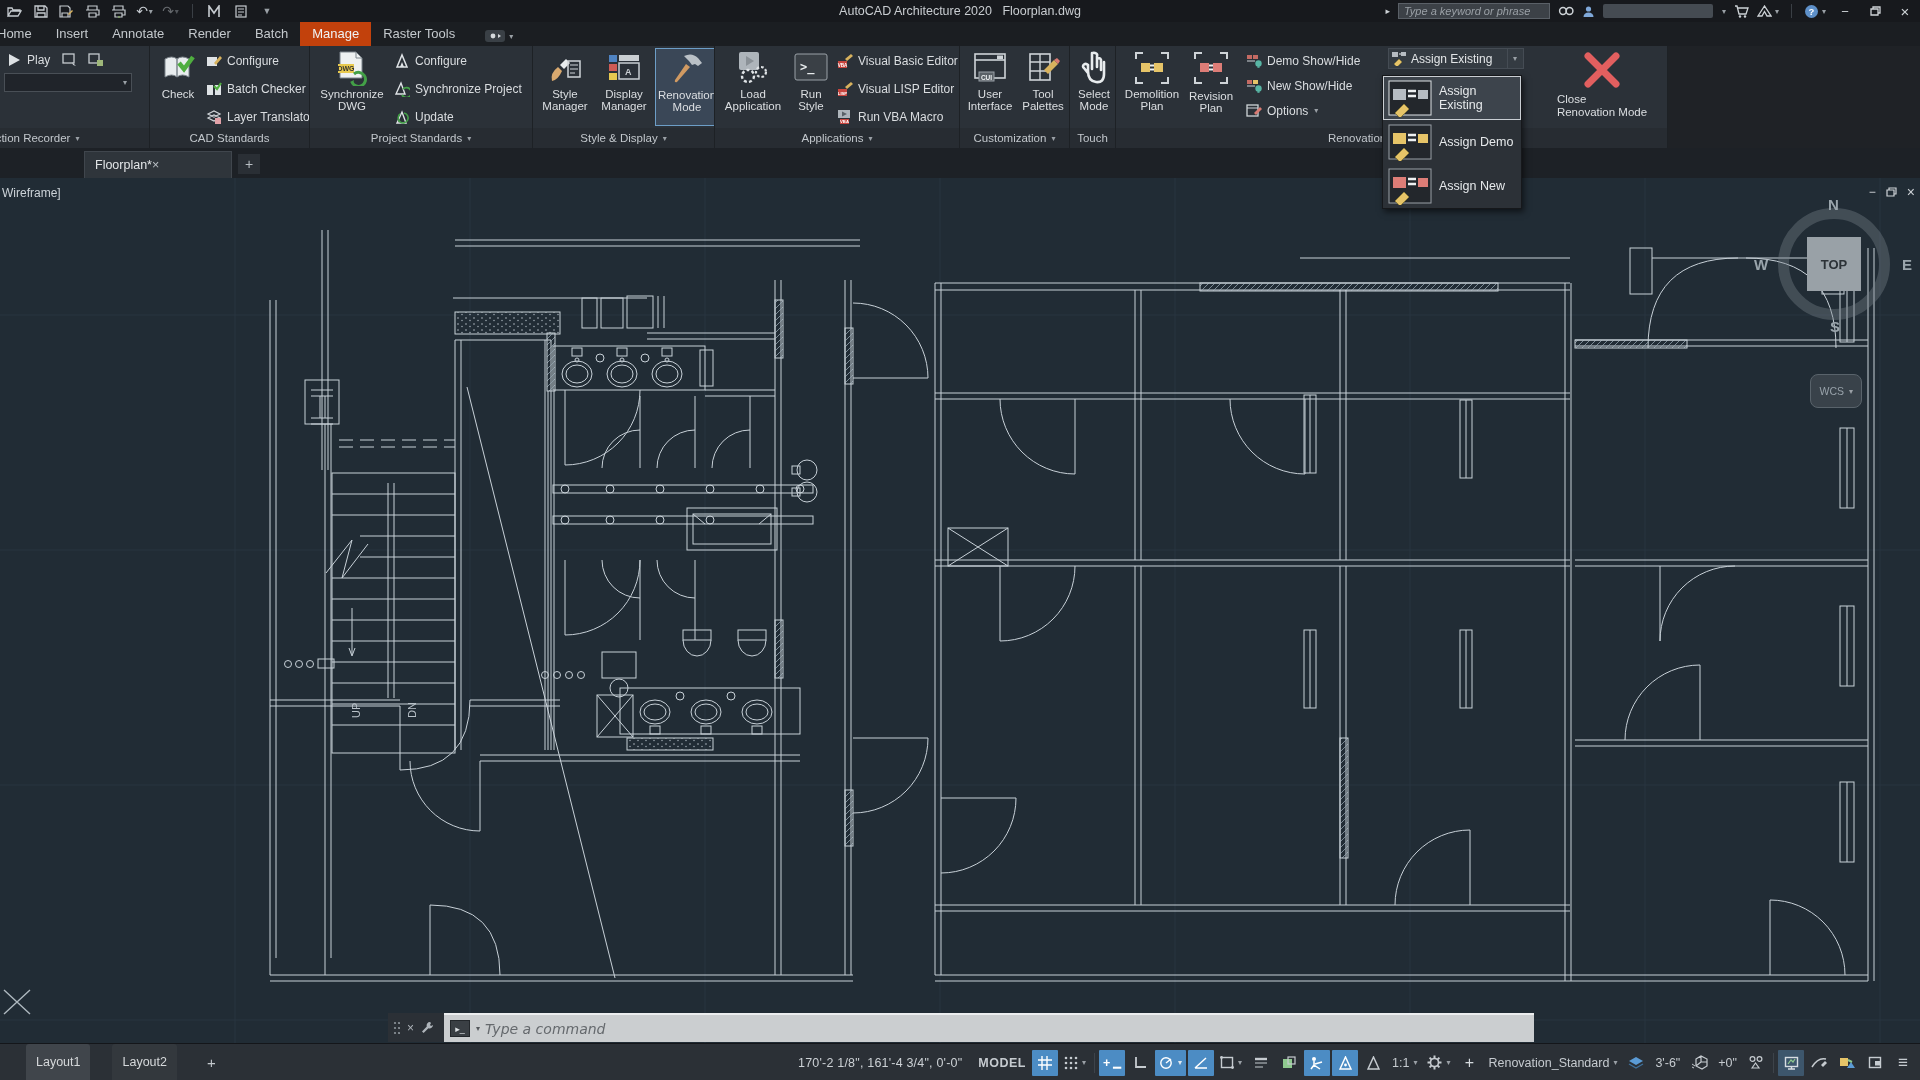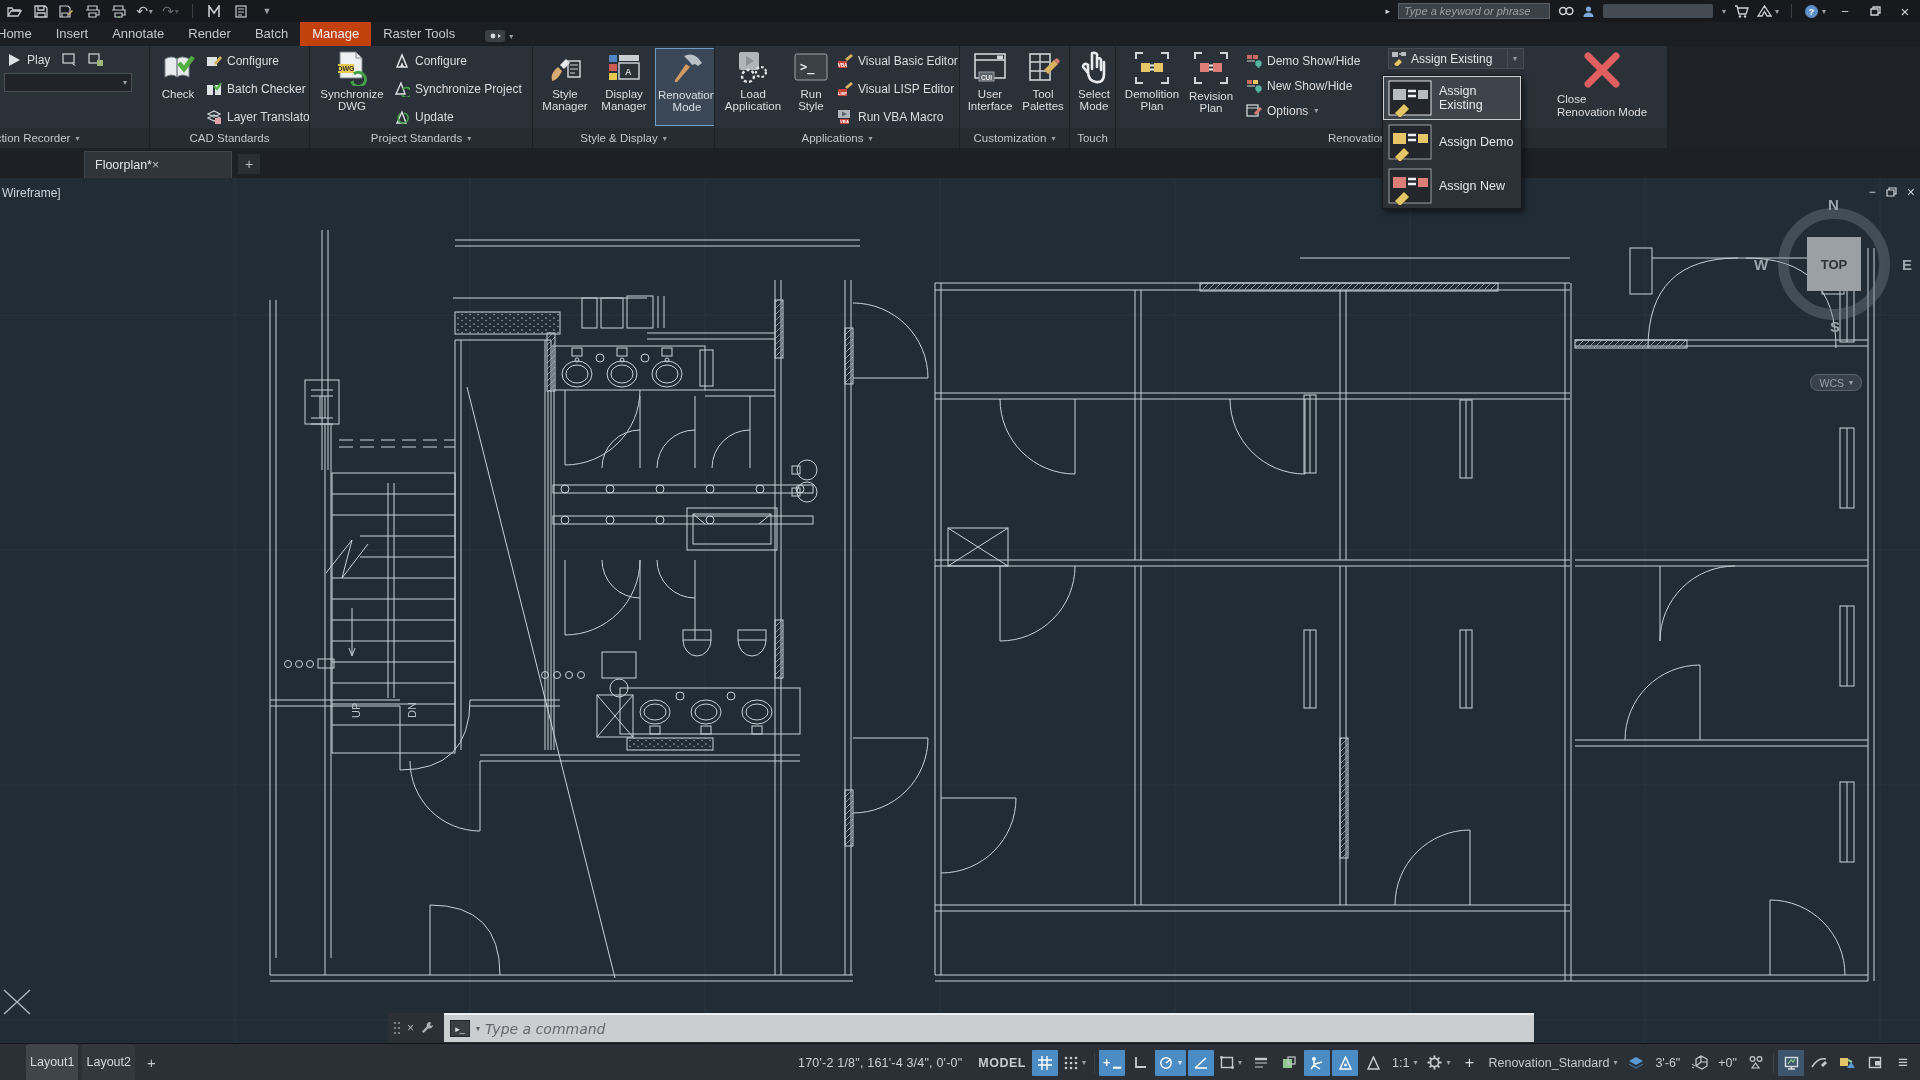--- a/index.html
+++ b/index.html
@@ -65,36 +65,36 @@
   #canvas{position:absolute;left:0;top:178px;width:1920px;height:865px;background:#212c35;overflow:hidden}
   #vp-label{position:absolute;left:2px;top:8px;font-size:12px;color:#ccd3d8}
   #dwg-winbtns{position:absolute;right:5px;top:6px;display:flex;gap:10px;color:#cfd4d8;font-size:12px;align-items:center}
   
   #viewcube{position:absolute;right:22px;top:22px;width:128px;height:128px}
   #vc-ring{position:absolute;left:8px;top:8px;width:112px;height:112px;border-radius:50%;
     border:11px solid rgba(120,132,140,.38)}
   .vc-letter{position:absolute;font-size:15px;font-weight:bold;color:#9aa5ac}
   #vc-top{position:absolute;left:37px;top:37px;width:54px;height:54px;background:#99a1a7;
     display:flex;align-items:center;justify-content:center;font-size:13px;font-weight:bold;color:#2c3237}
-  #wcs-pill{position:absolute;right:58px;top:196px;height:17px;padding:0 8px;background:#39424a;
+  #wcs-pill{position:absolute;right:58px;top:196px;height:34px;padding:0 8px;background:#39424a;
     border:1px solid #59636b;border-radius:8px;font-size:10.5px;color:#98a2aa;
     display:flex;align-items:center;gap:4px}
   
   #cmdbar{position:absolute;left:388px;top:835px;width:1146px;height:29px;display:flex;z-index:40}
   #cmd-grip{width:56px;background:#2b3036;display:flex;align-items:center;gap:7px;padding:0 5px;color:#aeb4ba}
   #cmd-field{flex:1;background:#cbced0;border-top:2px solid #eceeef;display:flex;align-items:center;
     gap:5px;padding:0 6px}
   #cmd-chip{width:20px;height:17px;background:#3a3f44;border:1px solid #23272b;display:flex;
     align-items:center;justify-content:center;color:#dfe3e6;font-size:9px}
   #cmd-text{font-size:14px;font-style:italic;color:#65696d;font-family:"DejaVu Sans",sans-serif}
   
   #statusbar{position:absolute;left:0;top:1043px;width:1920px;height:37px;background:#2b3036;
     border-top:1px solid #14161a;display:flex;align-items:center;font-size:12.5px}
-  .ltab{height:37px;display:flex;align-items:center;padding:0 4px;border-radius:3px 3px 0 0;
-    color:#d6d9db;margin-right:4px}
+  .ltab{height:37px;display:flex;align-items:center;padding:0 10px;border-radius:3px 3px 0 0;
+    color:#d6d9db;margin-right:22px}
   #layout1{background:#40454b;margin-left:26px}
   #layout2{background:#33383d}
   #layout-plus{color:#c3c8cd;font-size:15px;padding:0 8px}
   #sb-right{position:absolute;right:4px;top:0;height:37px;display:flex;align-items:center;gap:2px}
   .sb-item{height:26px;min-width:26px;display:flex;align-items:center;justify-content:center;
     gap:3px;padding:0 4px;color:#c6cbd0;border-radius:1px}
   .sb-item.blue{background:#4c8cc4;color:#fff}
   .sb-item.lit{background:#3d566c}
   .sb-sep{width:1px;height:20px;background:#3d434a;margin:0 2px}
   #coords{color:#ccd1d5;padding:0 10px;letter-spacing:.2px}
@@ -150,20 +150,23 @@
       </span>
     <span class="qi">
         <svg width="12" height="13">
           <rect x="1" y="1" width="10" height="11" fill="none" stroke="#c6cbd0" stroke-width="1.2"></rect>
           <path d="M3,4h6M3,7h6M3,10h4" stroke="#c6cbd0"></path>
         </svg>
       </span>
     <span class="qi">
         <span class="caret" style="font-size:9px">▼</span>
       </span>
+  </div>
+  <div id="titletext">
+    <span>AutoCAD Architecture 2020</span>&nbsp;&nbsp;&nbsp;<span>Floorplan.dwg</span>
   </div>
   <div id="title-right">
     <span class="tb-ic" style="font-size:9px">▸</span>
     <div id="search-box">Type a keyword or phrase</div>
     <span class="tb-ic">
         <svg width="16" height="12">
           <circle cx="5" cy="6" r="3.4" fill="none" stroke="#cdd2d6" stroke-width="1.5"></circle>
           <circle cx="11.5" cy="6" r="3.4" fill="none" stroke="#cdd2d6" stroke-width="1.5"></circle>
           <path d="M7.5,4h2" stroke="#cdd2d6"></path>
         </svg>

